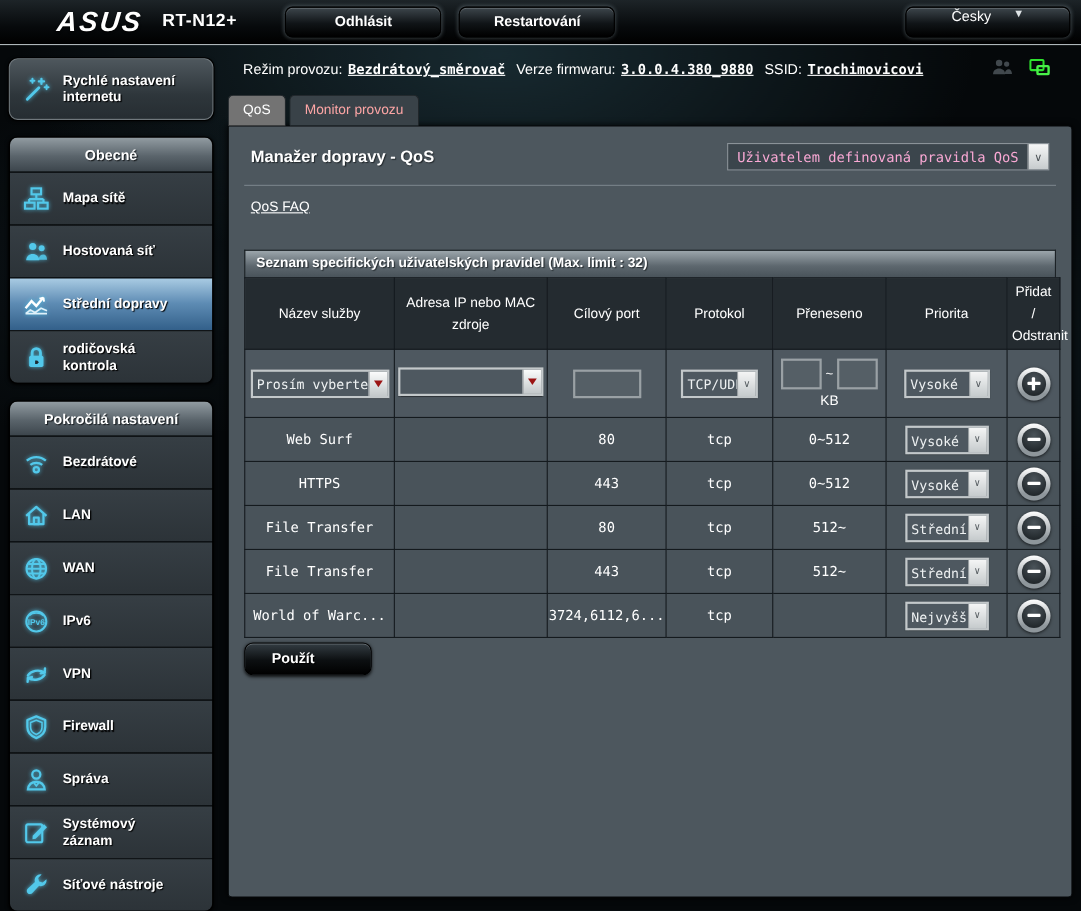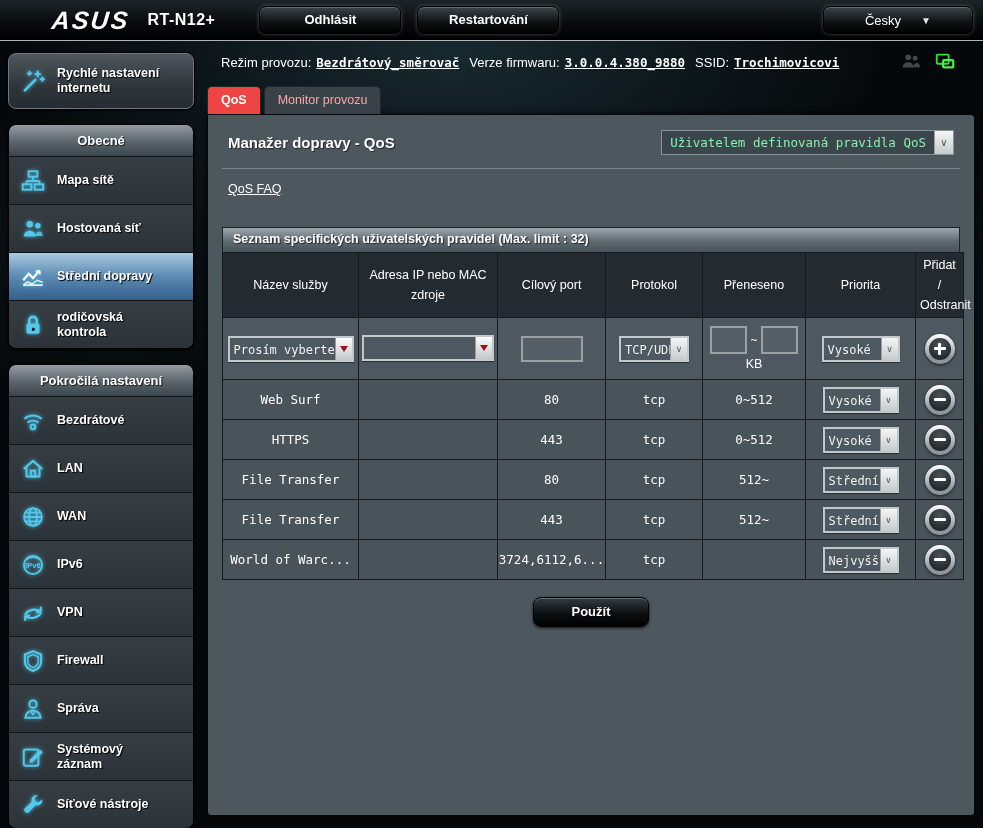--- a/index.html
+++ b/index.html
@@ -29,21 +29,21 @@
     background:linear-gradient(#3d464c, #101417 55%, #000);
     box-shadow:0 0 4px rgba(190,210,220,.35), inset 0 1px 0 rgba(255,255,255,.22);
     color:#fff; font-size:13px; font-weight:bold; text-align:center; line-height:26px;
   }
   .nav-btn:first-of-type{ margin-left:44px; }
   .lang-select{
     margin-left:auto; margin-right:10px; height:28px; width:150px;
     border:1px solid #000; border-radius:7px; cursor:pointer;
     background:linear-gradient(#3d464c, #101417 55%, #000);
     box-shadow:0 0 4px rgba(190,210,220,.35), inset 0 1px 0 rgba(255,255,255,.22);
-    display:flex; align-items:center; justify-content:center; gap:20px;
+    display:flex; align-items:flex-start; justify-content:center; gap:20px;
     font-size:13px;
   }
   .lang-caret{ font-size:10px; color:#dfe4e6; }
   
   #sidebar{ position:absolute; top:53px; left:8px; width:186px; }
   .quick{
     height:56px; border-radius:8px; margin-bottom:15px; cursor:pointer;
     background:linear-gradient(#4e575d, #2e363b 60%, #262d32);
     border:1px solid #70787d; box-shadow:0 0 0 1px #000, 0 1px 3px #000;
     display:flex; align-items:center; gap:6px; padding:0 6px;
@@ -76,34 +76,34 @@
   .infobar .lbl:first-child{ margin-left:0; }
   .infobar a{ color:#fff; font-family:"DejaVu Sans Mono", monospace; font-weight:bold;
     font-size:12.5px; text-decoration:underline; margin-left:5px; }
   .info-icons{ margin-left:auto; display:flex; align-items:center; gap:10px; margin-right:18px; }
   .tabs{ margin-top:12px; display:flex; padding-left:0; }
   .tab{
     padding:6px 13px 7px; font-size:12.5px; color:#fca5a5; cursor:pointer;
     background:#394248; border-radius:5px 5px 0 0; margin-right:3px;
     border:1px solid #20262a; border-bottom:none;
   }
-  .tab.active{ background:#ef4444; color:#fff;font-weight:bold; }
+  .tab.active{ background:#737373; color:#fff; }
   .panel{
     background:#4d575e; border:1px solid #06090b; border-radius:0 4px 4px 4px;
     min-height:702px; padding:13px 14px 20px;
     box-shadow:0 0 6px rgba(0,0,0,.8);
   }
   .title-row{ display:flex; align-items:center; justify-content:space-between; padding:2px 6px 0; }
   .page-title{ font-size:15px; font-weight:bold; text-shadow:1px 1px 1px #22282c; }
   .qos-select{
     height:25px; border:1px solid #8a9298; background:#3b454c; cursor:pointer;
     display:flex; align-items:stretch;
   }
   .qos-select .val{
-    padding:4px 8px; font-family:"DejaVu Sans Mono", monospace; font-size:12.5px; color:#86efac;
+    padding:4px 8px; font-family:"DejaVu Sans Mono", monospace; font-size:12.5px; color:#f9a8d4;
     white-space:nowrap;
   }
   .qos-select .arr{
     width:19px; background:linear-gradient(#f6f7f7,#c6cbcd); border-left:1px solid #9aa0a3;
     display:flex; align-items:center; justify-content:center; color:#4c5256; font-size:10px;
   }
   .divider{ border:none; border-top:1px solid #79838a; margin:13px 0 10px; }
   .faq-link{ display:inline-block; margin-left:6px; color:#fff; font-size:12.5px;
     text-decoration:underline; cursor:pointer; }
   
@@ -164,21 +164,21 @@
   }
   .circle-btn .inner{
     position:absolute; inset:4px; border-radius:50%;
     background:radial-gradient(circle at 50% 30%, #4b545a, #23292d 75%);
   }
   .circle-btn .bar-h{ position:absolute; left:50%; top:50%; width:12px; height:3px;
     margin:-1.5px 0 0 -6px; background:#fff; border-radius:1px; }
   .circle-btn .bar-v{ position:absolute; left:50%; top:50%; width:3px; height:12px;
     margin:-6px 0 0 -1.5px; background:#fff; border-radius:1px; }
   
-  .apply-row{ text-align:center; margin-top:17px; }
+  .apply-row{ text-align:left; margin-top:4px; }
   .apply-btn{
     display:inline-block; min-width:116px; height:30px; line-height:28px; padding:0 24px;
     border:1px solid #000; border-radius:8px; cursor:pointer;
     background:linear-gradient(#343d43, #0c0f11 55%, #000);
     box-shadow:0 1px 3px rgba(0,0,0,.8), inset 0 1px 0 rgba(255,255,255,.25);
     color:#fff; font-size:13px; font-weight:bold; text-shadow:1px 1px 1px #000;
   }
 </style>
 </head>
 <body>

